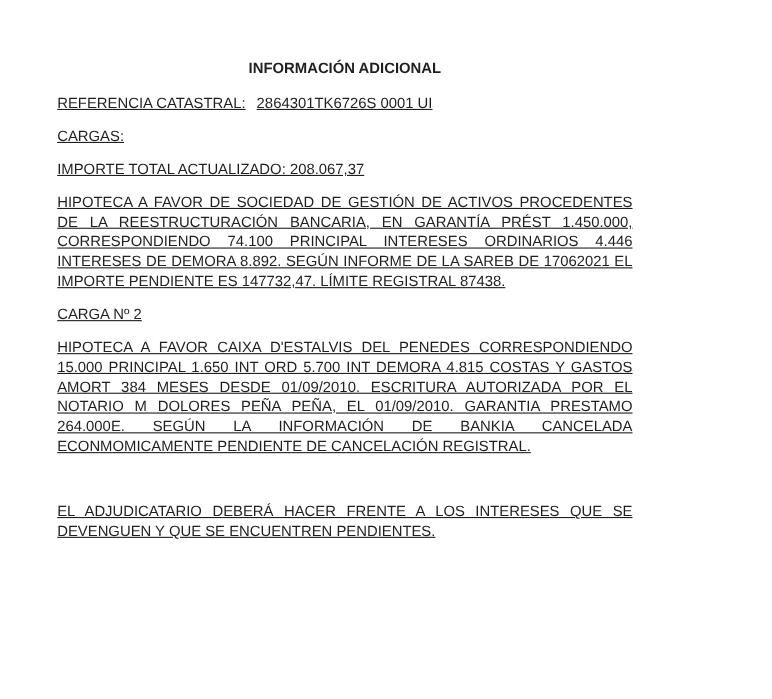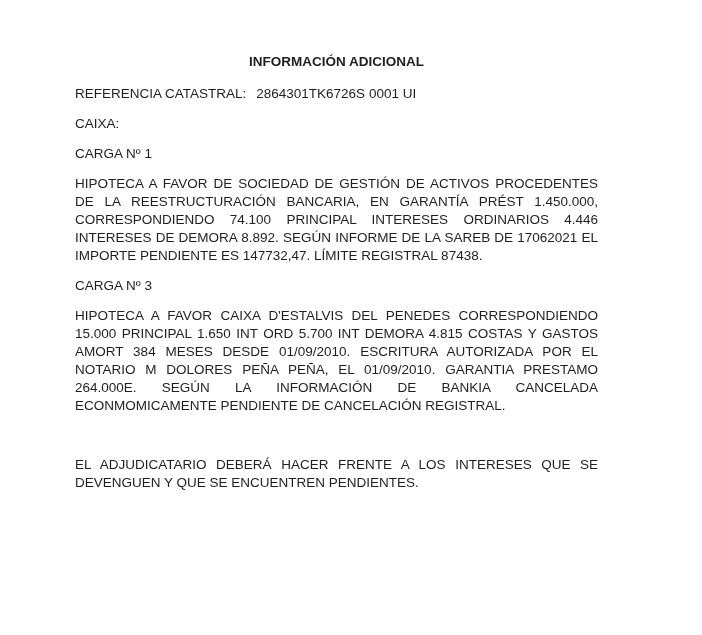--- a/index.html
+++ b/index.html
@@ -6,39 +6,40 @@
     margin: 0;
     padding: 0;
     background: #ffffff;
   }
   .page {
     position: relative;
     box-sizing: border-box;
     width: 702px;
     height: 635px;
     background: #ffffff;
-    padding: 53px 0 0 75px;
+    padding: 53px 0 0 52px;
     font-family: "Liberation Sans", "DejaVu Sans", sans-serif;
     font-size: 13.5px;
     line-height: 18px;
     color: #1f1f1f;
     overflow: hidden;
   }
   .content {
     width: 523px;
   }
   .doc-title {
     font-size: 13.5px;
     line-height: 18px;
     font-weight: bold;
     text-align: center;
     margin: 0 0 14px 0;
   }
   .line, .para {
     margin: 0 0 12px 0;
+    text-decoration: underline;
   }
   .para {
     text-align: justify;
   }
   .para:last-child {
     margin-bottom: 0;
     margin-top: 41px;
   }
   .ref-value {
     margin-left: 10px;
@@ -47,28 +48,28 @@
 </head>
 <body>
 
 <div class="page">
   <div class="content">
 
     <h1 class="doc-title">INFORMACIÓN ADICIONAL</h1>
 
     <p class="line"><span>REFERENCIA CATASTRAL:</span><span class="ref-value">2864301TK6726S 0001 UI</span></p>
 
-    <p class="line">CAIXA:</p>
+    <p class="line">CARGAS:</p>
 
+    <p class="line">IMPORTE TOTAL ACTUALIZADO: 208.067,37</p>
 
-    <p class="line">CARGA Nº 1</p>
 
     <p class="para">HIPOTECA A FAVOR DE SOCIEDAD DE GESTIÓN DE ACTIVOS PROCEDENTES DE LA REESTRUCTURACIÓN BANCARIA, EN GARANTÍA PRÉST 1.450.000, CORRESPONDIENDO 74.100 PRINCIPAL INTERESES ORDINARIOS 4.446 INTERESES DE DEMORA 8.892. SEGÚN INFORME DE LA SAREB DE 17062021 EL IMPORTE PENDIENTE ES 147732,47. LÍMITE REGISTRAL 87438.</p>
 
-    <p class="line">CARGA Nº 3</p>
+    <p class="line">CARGA Nº 2</p>
 
     <p class="para">HIPOTECA A FAVOR CAIXA D'ESTALVIS DEL PENEDES CORRESPONDIENDO 15.000 PRINCIPAL 1.650 INT ORD 5.700 INT DEMORA 4.815 COSTAS Y GASTOS AMORT 384 MESES DESDE 01/09/2010. ESCRITURA AUTORIZADA POR EL NOTARIO M DOLORES PEÑA PEÑA, EL 01/09/2010. GARANTIA PRESTAMO 264.000E. SEGÚN LA INFORMACIÓN DE BANKIA CANCELADA ECONMOMICAMENTE PENDIENTE DE CANCELACIÓN REGISTRAL.</p>
 
 
 
     <p class="para">EL ADJUDICATARIO DEBERÁ HACER FRENTE A LOS INTERESES QUE SE DEVENGUEN Y QUE SE ENCUENTREN PENDIENTES.</p>
 
   </div>
 </div>
 

